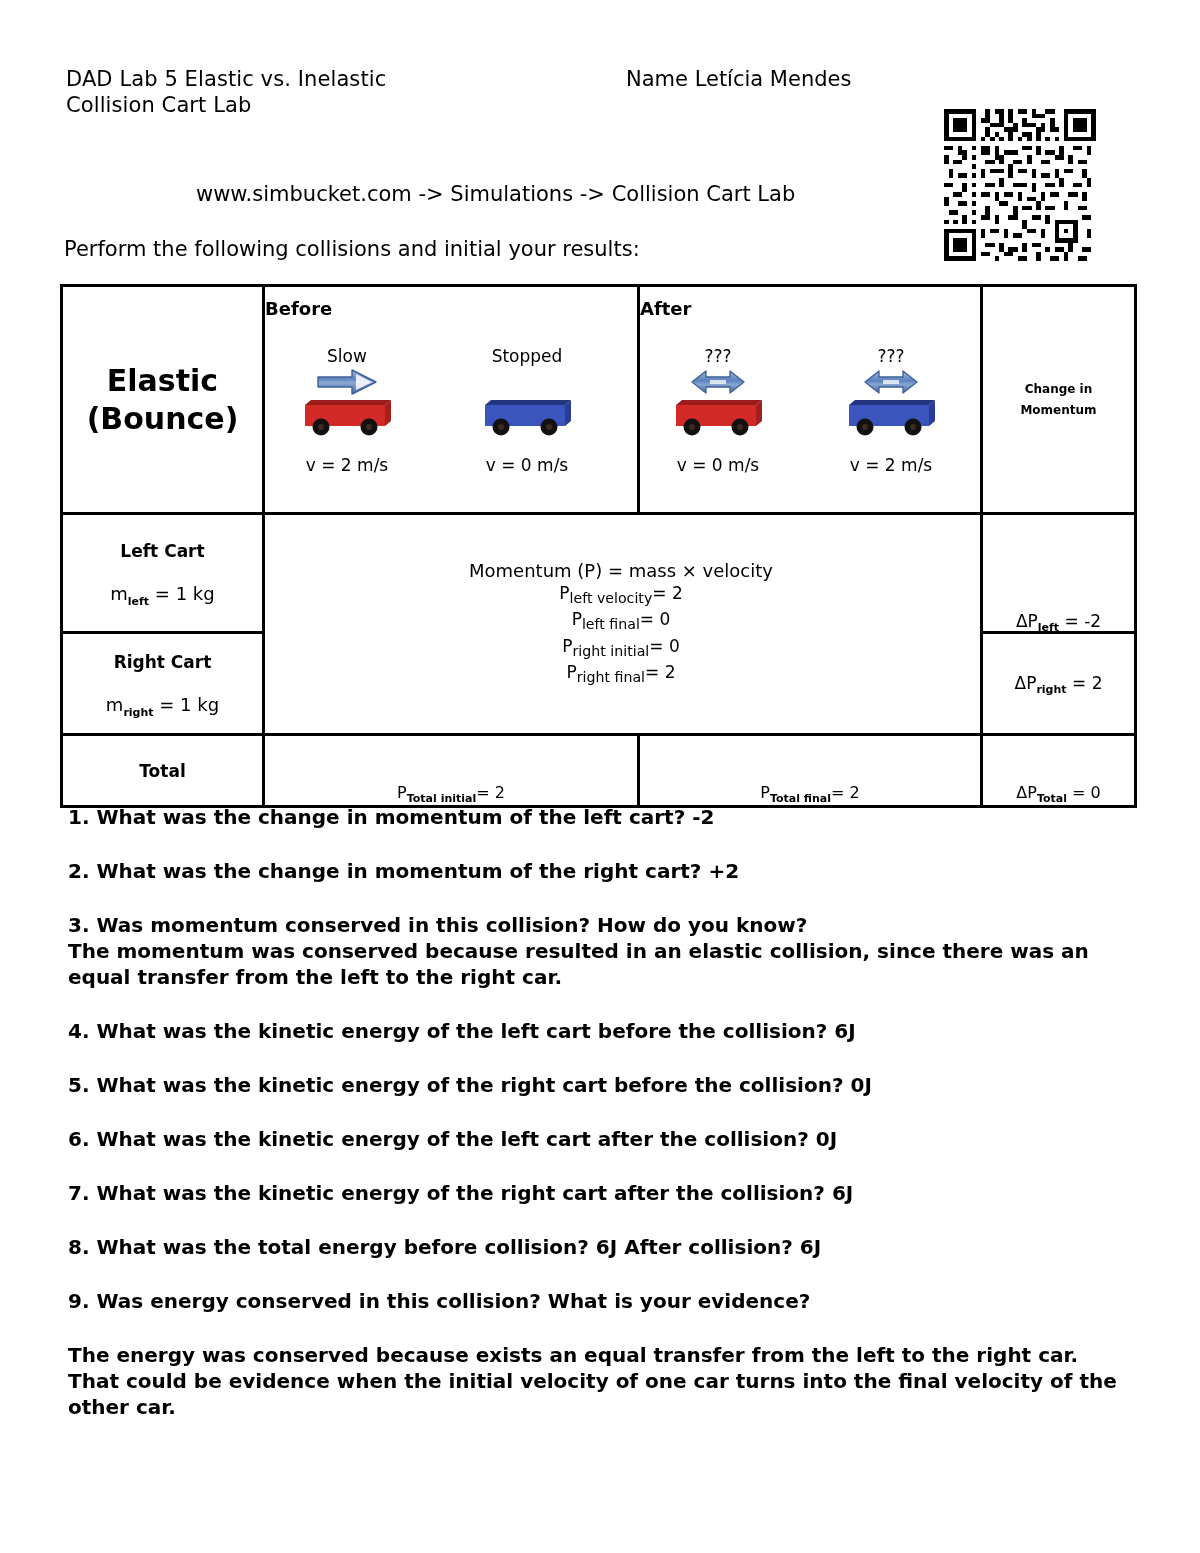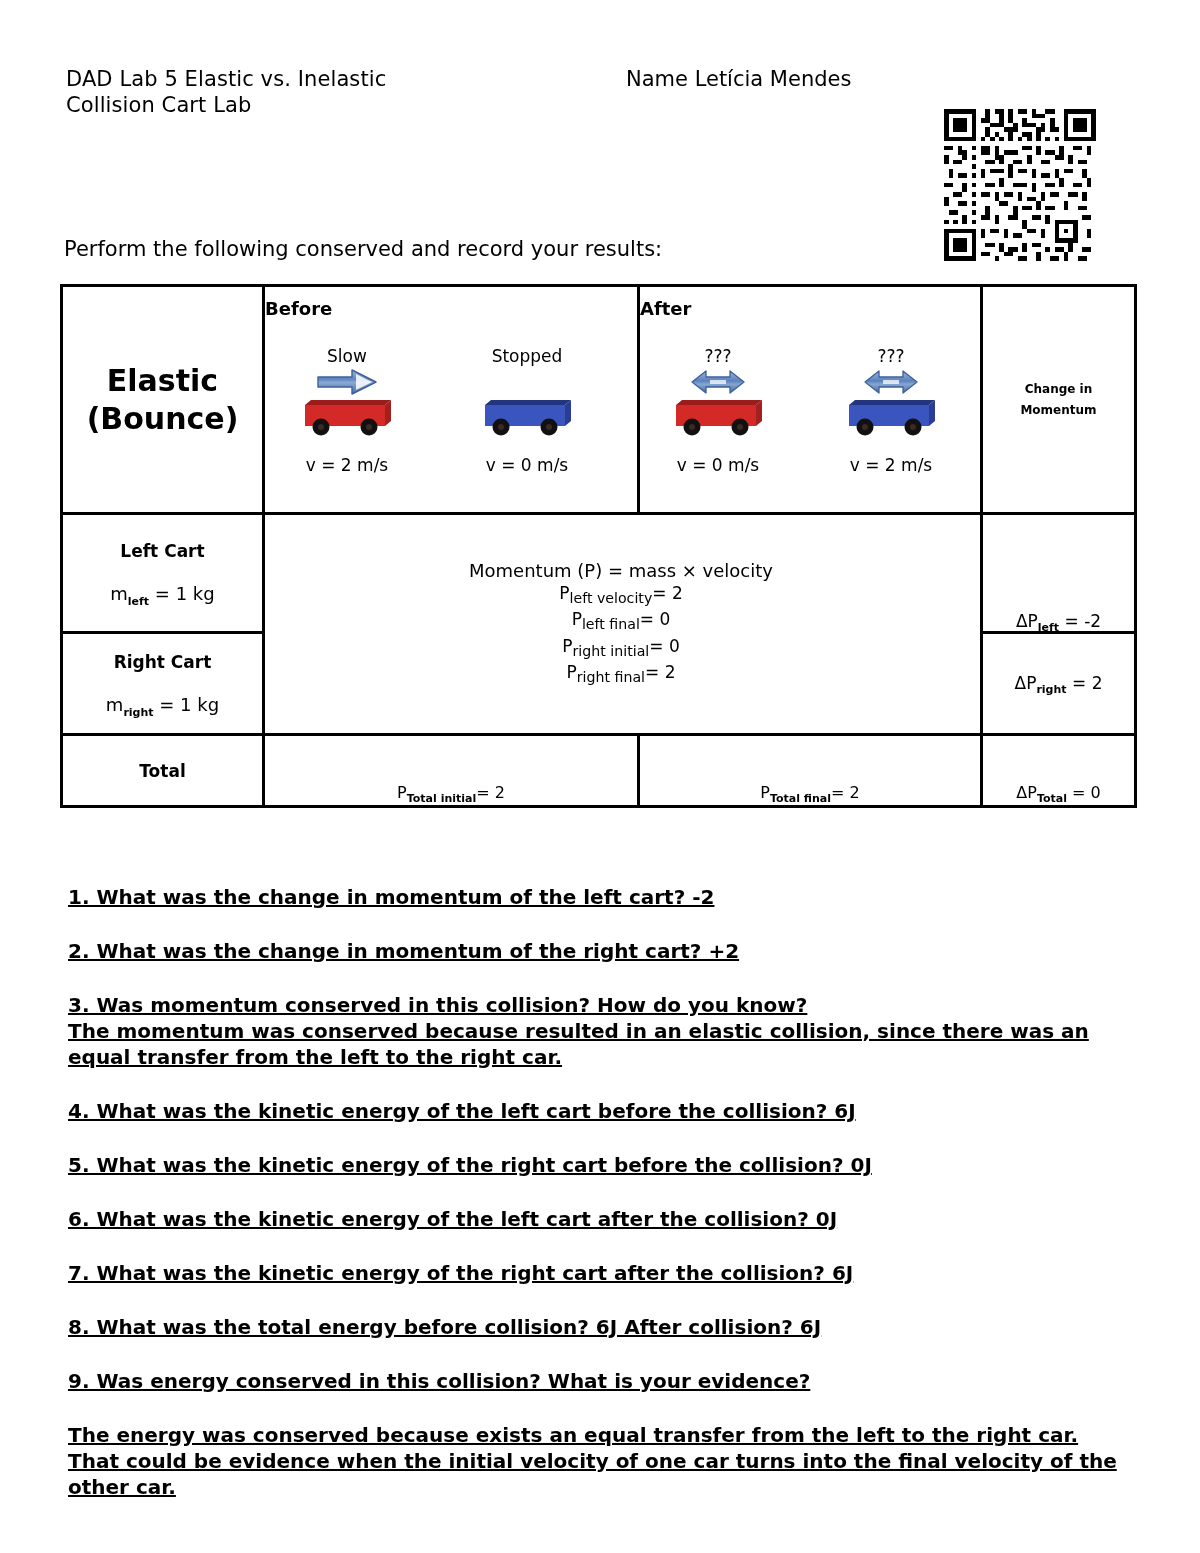--- a/index.html
+++ b/index.html
@@ -181,23 +181,22 @@
     align-items: center;
     justify-content: center;
   }
   .formula-title { font-size: 18px; margin-bottom: 2px; }
   .formula-line { font-size: 17px; line-height: 21px; }
 
   
   .questions {
     position: absolute;
     left: 68px;
-    top: 884px;
+    top: 804px;
     width: 1065px;
-    text-decoration: underline;
   }
   .q {
     font-size: 20px;
     line-height: 26px;
     font-weight: bold;
     margin-bottom: 28px;
   }
   .q.tight { margin-bottom: 0; }
   .q-answer {
     font-size: 20px;
@@ -214,21 +213,22 @@
   <div class="header-block">
     <div class="hdr-row">
       <div class="hdr-title">
         <div>DAD Lab 5 Elastic vs. Inelastic</div>
         <div>Collision Cart Lab</div>
       </div>
       <div class="hdr-name">Name Letícia Mendes</div>
     </div>
   </div>
 
-  <div class="instruction-line">Perform the following conserved and record your results:</div>
+  <div class="site-line">www.simbucket.com -&gt; Simulations -&gt; Collision Cart Lab</div>
+  <div class="instruction-line">Perform the following collisions and initial your results:</div>
 
   <div class="qr-wrap">
     <svg viewBox="0 0 33 33" shape-rendering="crispEdges" aria-hidden="true">
       <rect width="33" height="33" fill="#ffffff"></rect>
       <g fill="#000000">
 
         <rect x="0" y="0" width="7" height="1"></rect>
           <rect x="0" y="6" width="7" height="1"></rect>
         <rect x="0" y="0" width="1" height="7"></rect>
           <rect x="6" y="0" width="1" height="7"></rect>

